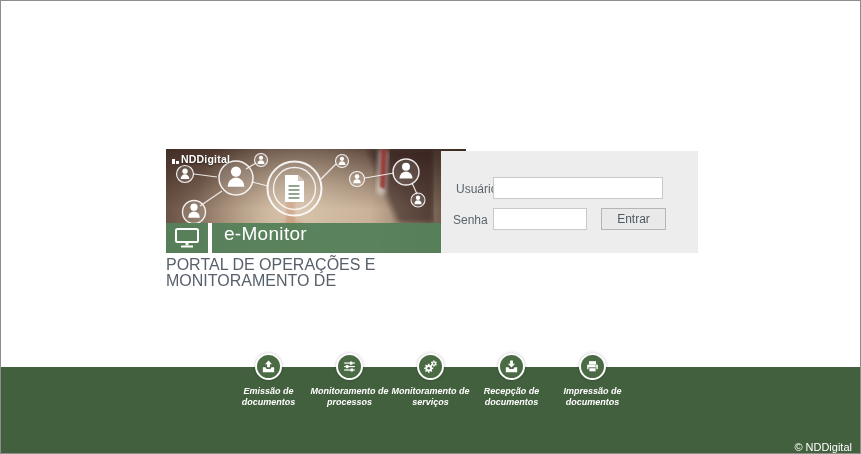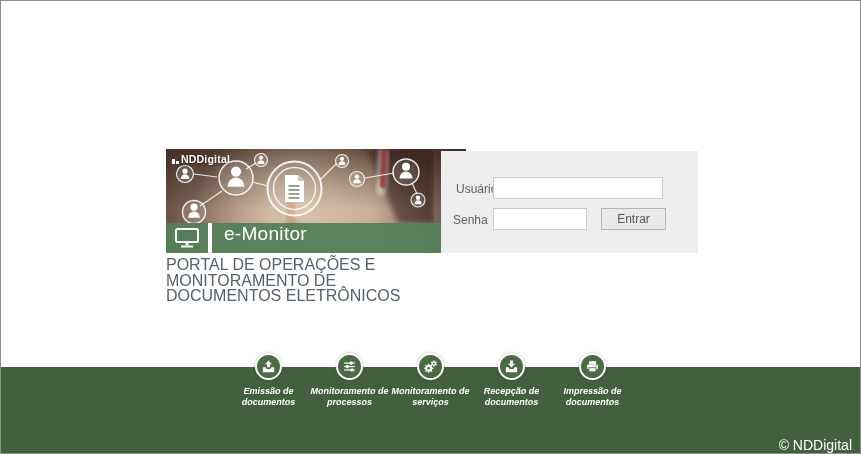--- a/index.html
+++ b/index.html
@@ -50,21 +50,21 @@
   .tagline{position:absolute;left:165px;top:256px;width:310px;font-size:16px;line-height:15.5px;color:#57616b;}
   .tagline span{display:block;}
 
   
   .footer{position:absolute;left:0;top:366px;width:100%;height:91px;background:#42603d;}
   .footer-nav{position:absolute;left:0;top:-14px;width:100%;display:flex;justify-content:center;}
   .footer-item{width:81px;text-align:center;cursor:pointer;}
   .icon-circle{width:27px;height:27px;border-radius:50%;background:#4b6b44;border:2px solid #fff;margin:0 auto;display:flex;align-items:center;justify-content:center;box-shadow:0 0 3px rgba(0,0,0,.25);}
   .icon-circle svg{display:block;}
   .footer-label{margin-top:6px;color:#fff;font-size:9px;line-height:11px;font-style:italic;font-weight:bold;}
-  .copyright{position:absolute;right:8px;bottom:5px;color:#fff;font-size:14px;}
+  .copyright{position:absolute;right:8px;bottom:5px;color:#fff;font-size:11px;}
 </style>
 </head>
 <body>
 
 <div class="window">
 
 
   <div class="banner">
     <svg class="banner-svg" width="268" height="104" viewBox="0 0 268 104">
       <defs>
@@ -152,21 +152,20 @@
   <div class="login-panel">
     <span class="field-label lbl-user">Usuário</span>
     <input class="txt txt-user" type="text" value="" style="">
     <span class="field-label lbl-pass">Senha</span>
     <input class="txt txt-pass" type="password" value="" style="">
     <button class="btn-entrar">Entrar</button>
   </div>
 
   <div class="tagline">
     <span>PORTAL DE OPERAÇÕES E MONITORAMENTO DE</span>
-    <span>DOCUMENTOS ELETRÔNICOS</span>
   </div>
 
   <div class="footer">
     <div class="footer-nav">
 
       <div class="footer-item">
         <div class="icon-circle">
           <svg width="17" height="17" viewBox="0 0 24 24">
             <path d="M12 3.5 L17 8.8 H14 V13 H10 V8.8 H7 Z" fill="#fff"></path>
             <path d="M4 13 V20 H20 V13 H16.2 L14.7 15.4 H9.3 L7.8 13 Z" fill="#fff"></path>

